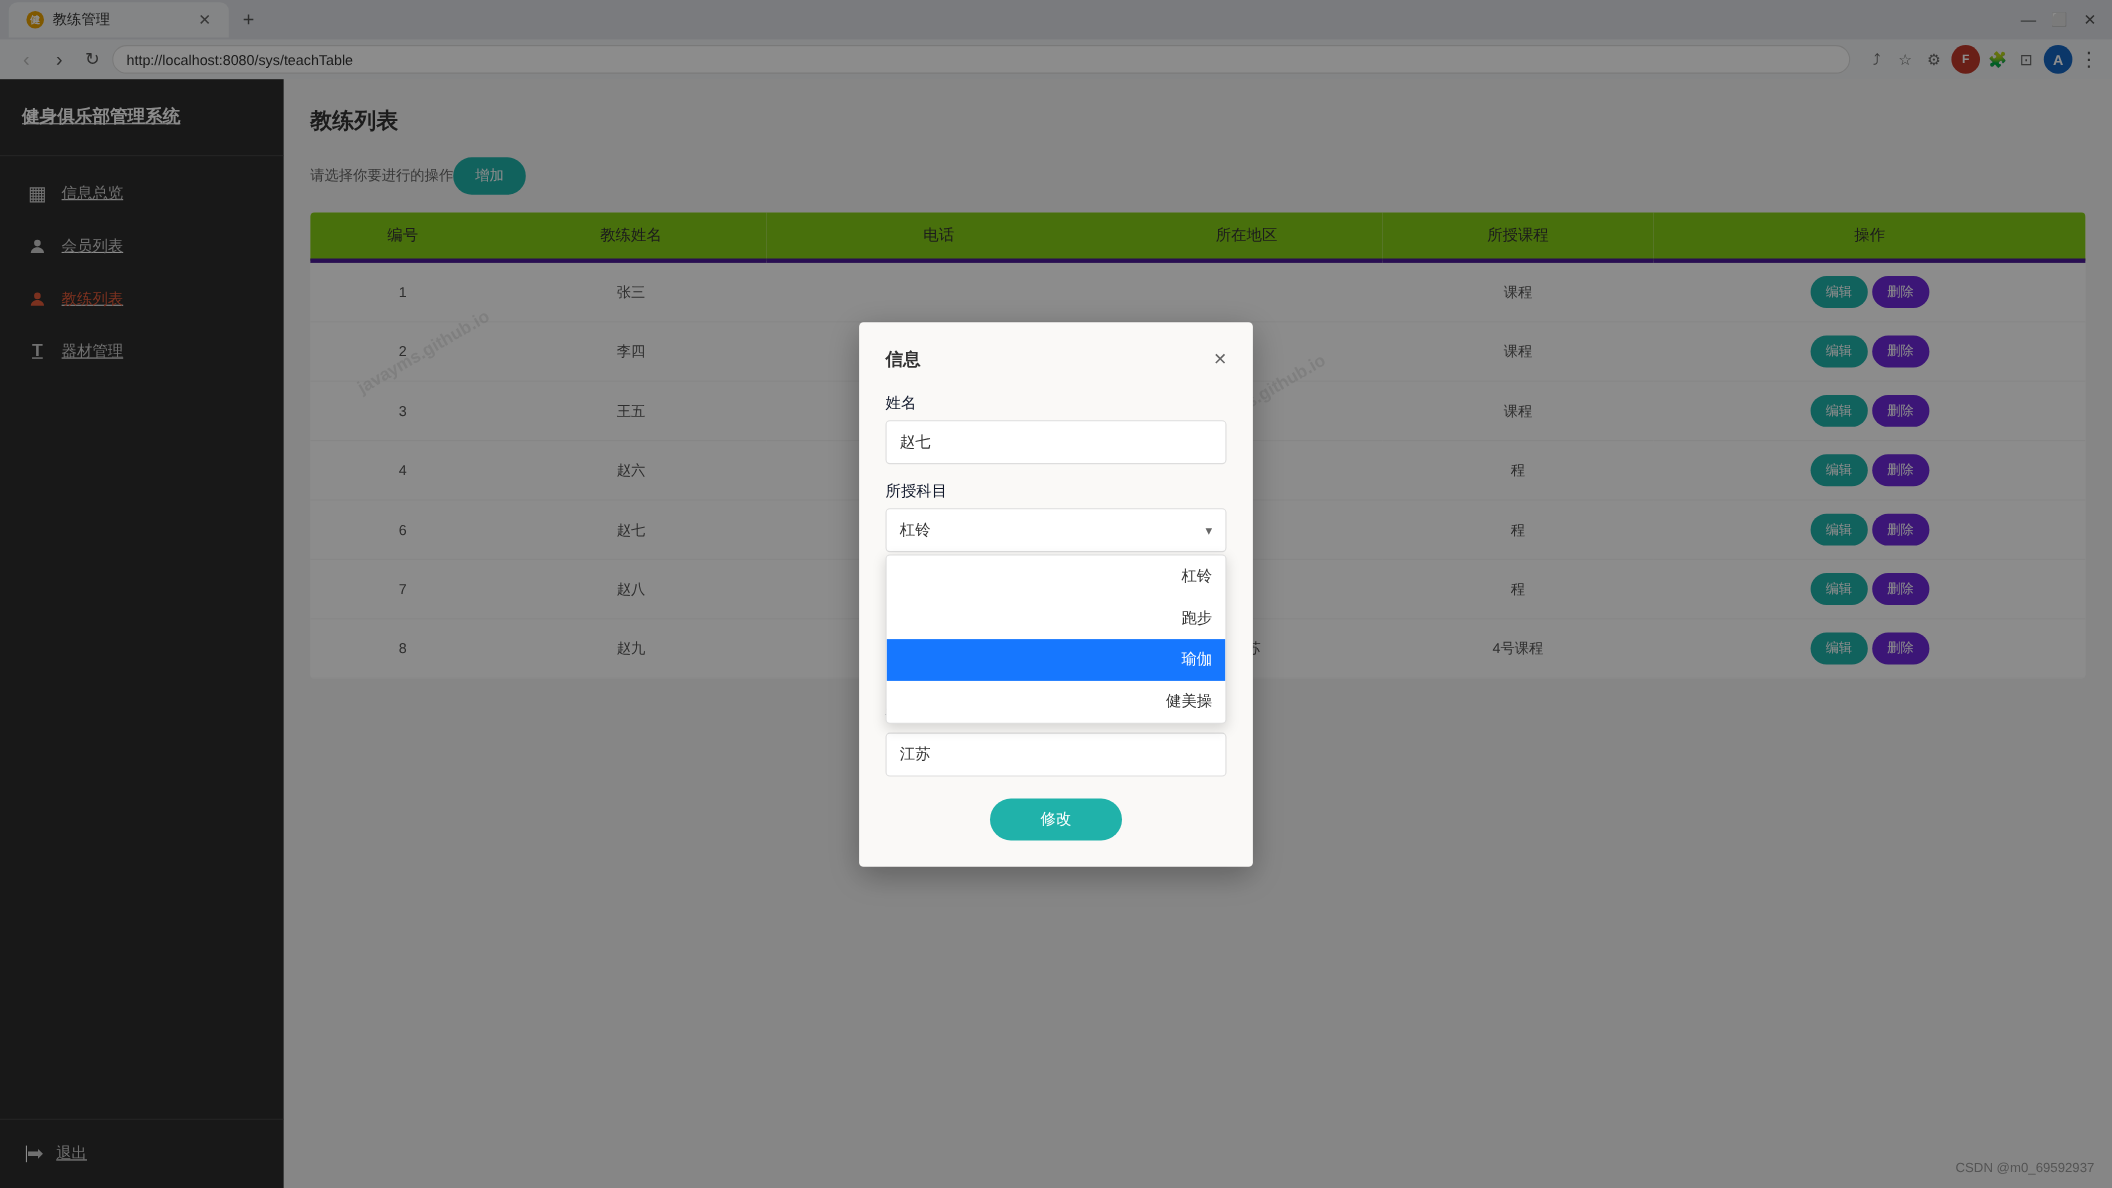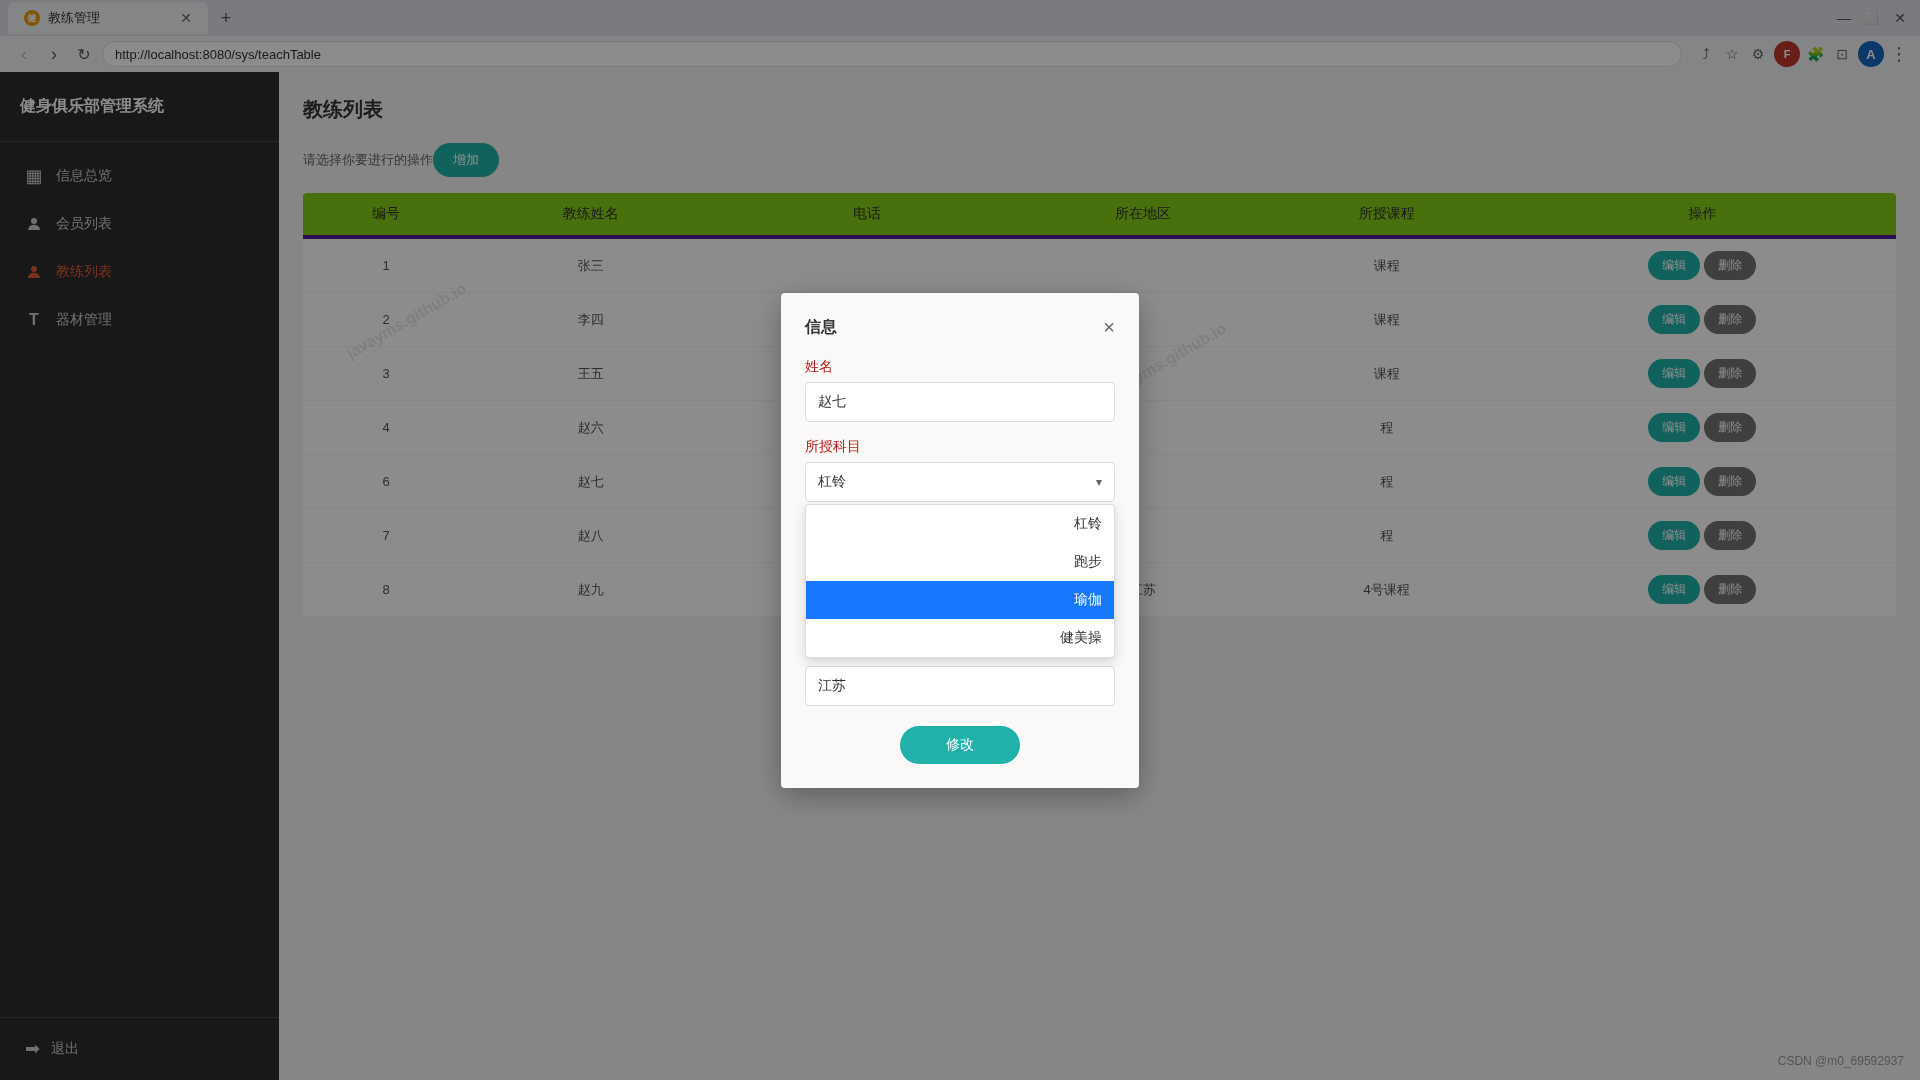--- a/index.html
+++ b/index.html
@@ -7,26 +7,27 @@
 
     
     .app-container {
       display: flex;
       height: calc(1080px - 72px);
       position: relative;
     }
 
     
     .sidebar {
-      width: 279px;
+      width: 258px;
       background: #2c2c2c;
       color: white;
       display: flex;
       flex-direction: column;
       flex-shrink: 0;
+      text-decoration: underline;
     }
     .sidebar-logo {
       padding: 24px 20px;
       font-size: 16px;
       font-weight: bold;
       color: white;
       border-bottom: 1px solid #444;
     }
     .sidebar-nav { flex: 1; padding: 10px 0; }
     .sidebar-item {
@@ -112,21 +113,21 @@
       color: white;
       border: none;
       border-radius: 16px;
       padding: 6px 14px;
       font-size: 12px;
       cursor: pointer;
       margin-right: 4px;
       font-family: inherit;
     }
     .btn-delete {
-      background: #737373;
+      background: #6d28d9;
       color: white;
       border: none;
       border-radius: 16px;
       padding: 6px 14px;
       font-size: 12px;
       cursor: pointer;
       font-family: inherit;
     }
 
     
@@ -162,21 +163,21 @@
     }
     .modal-header {
       display: flex;
       align-items: center;
       justify-content: space-between;
       margin-bottom: 20px;
     }
     .modal-title { font-size: 16px; font-weight: bold; color: #333; }
     .modal-close { cursor: pointer; font-size: 20px; color: #666; line-height: 1; }
     .form-group { margin-bottom: 16px; }
-    .form-label { font-size: 14px; color: #b91c1c; margin-bottom: 6px; display: block; }
+    .form-label { font-size: 14px; color: #0f172a; margin-bottom: 6px; display: block; }
     .form-input {
       width: 100%;
       height: 40px;
       border: 1px solid #ddd;
       border-radius: 4px;
       padding: 0 12px;
       font-size: 14px;
       background: white;
       color: #333;
       font-family: inherit;

